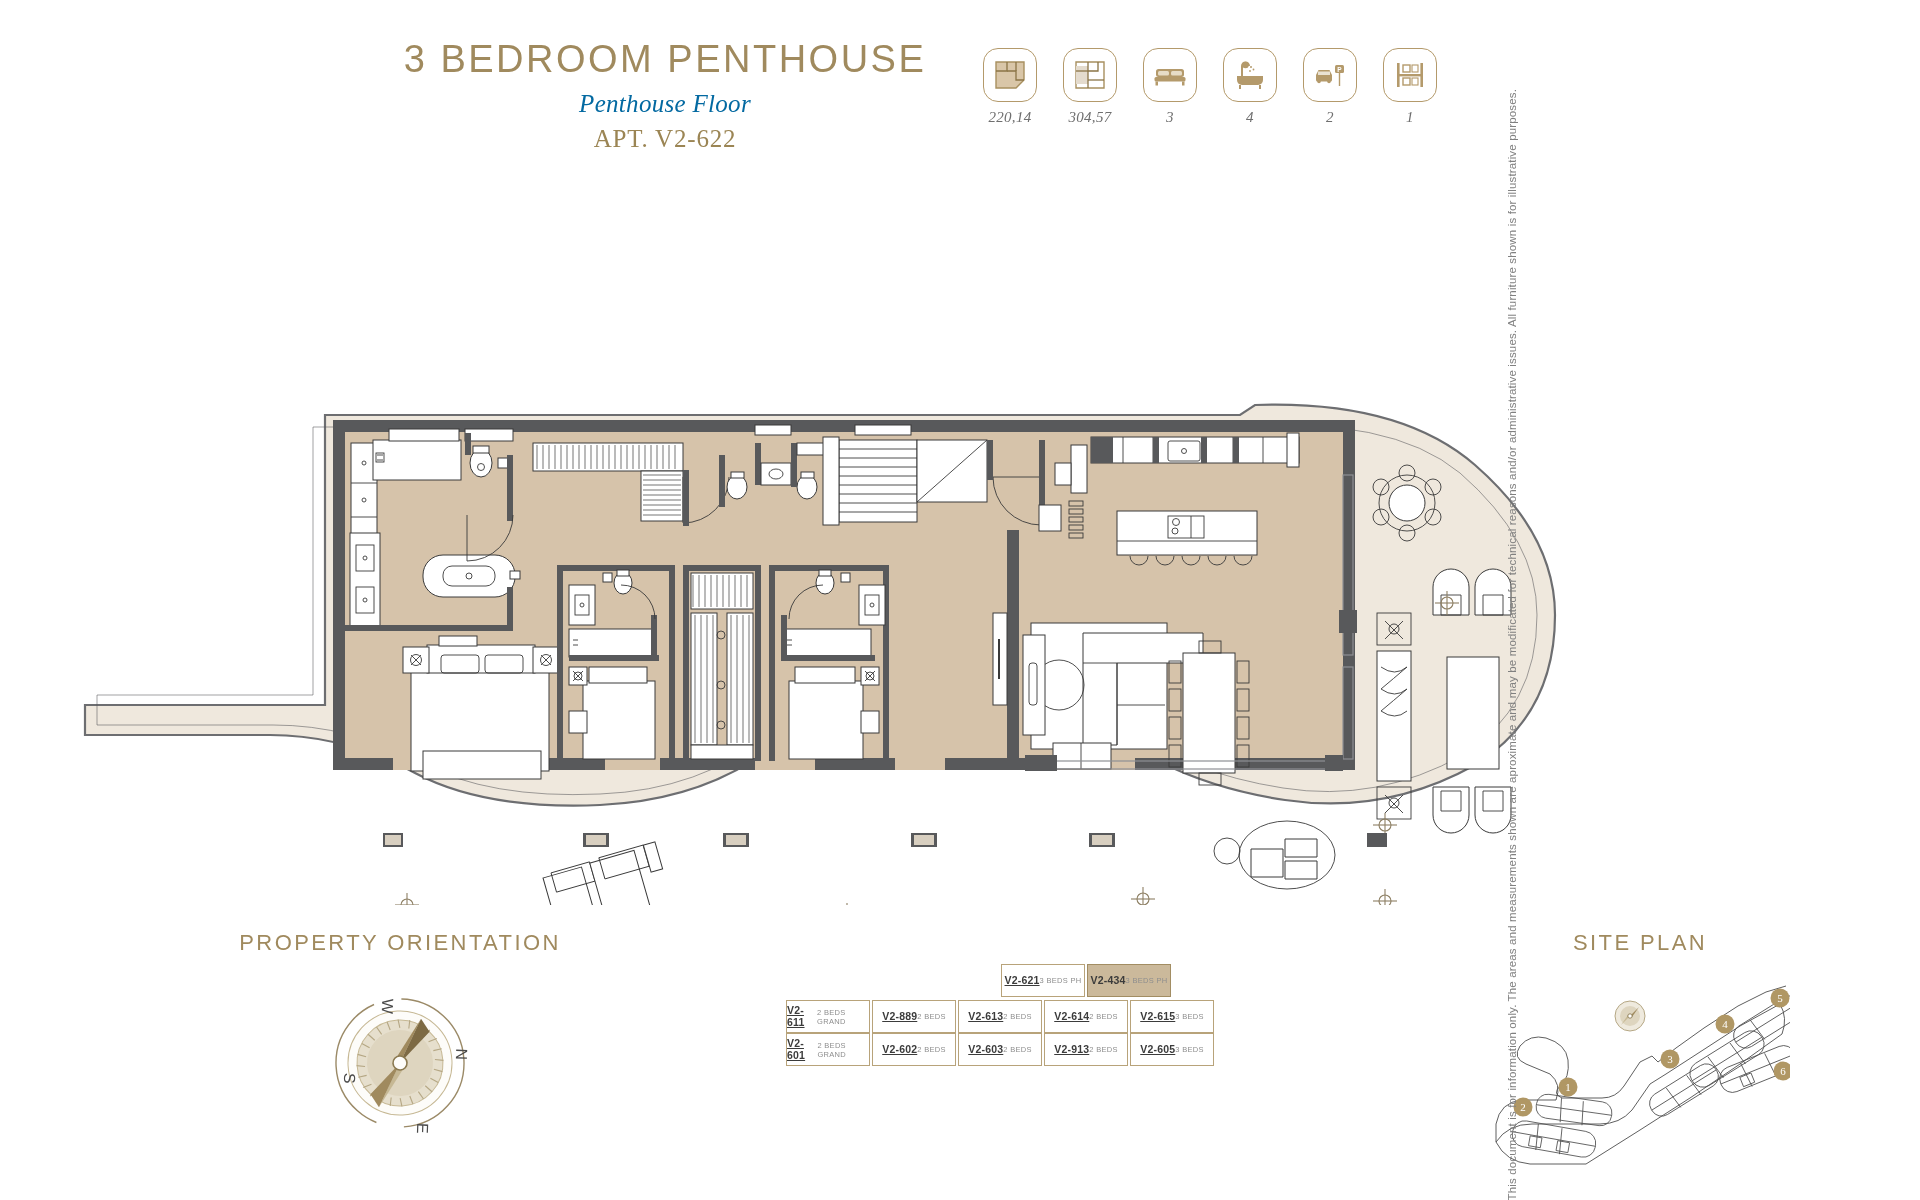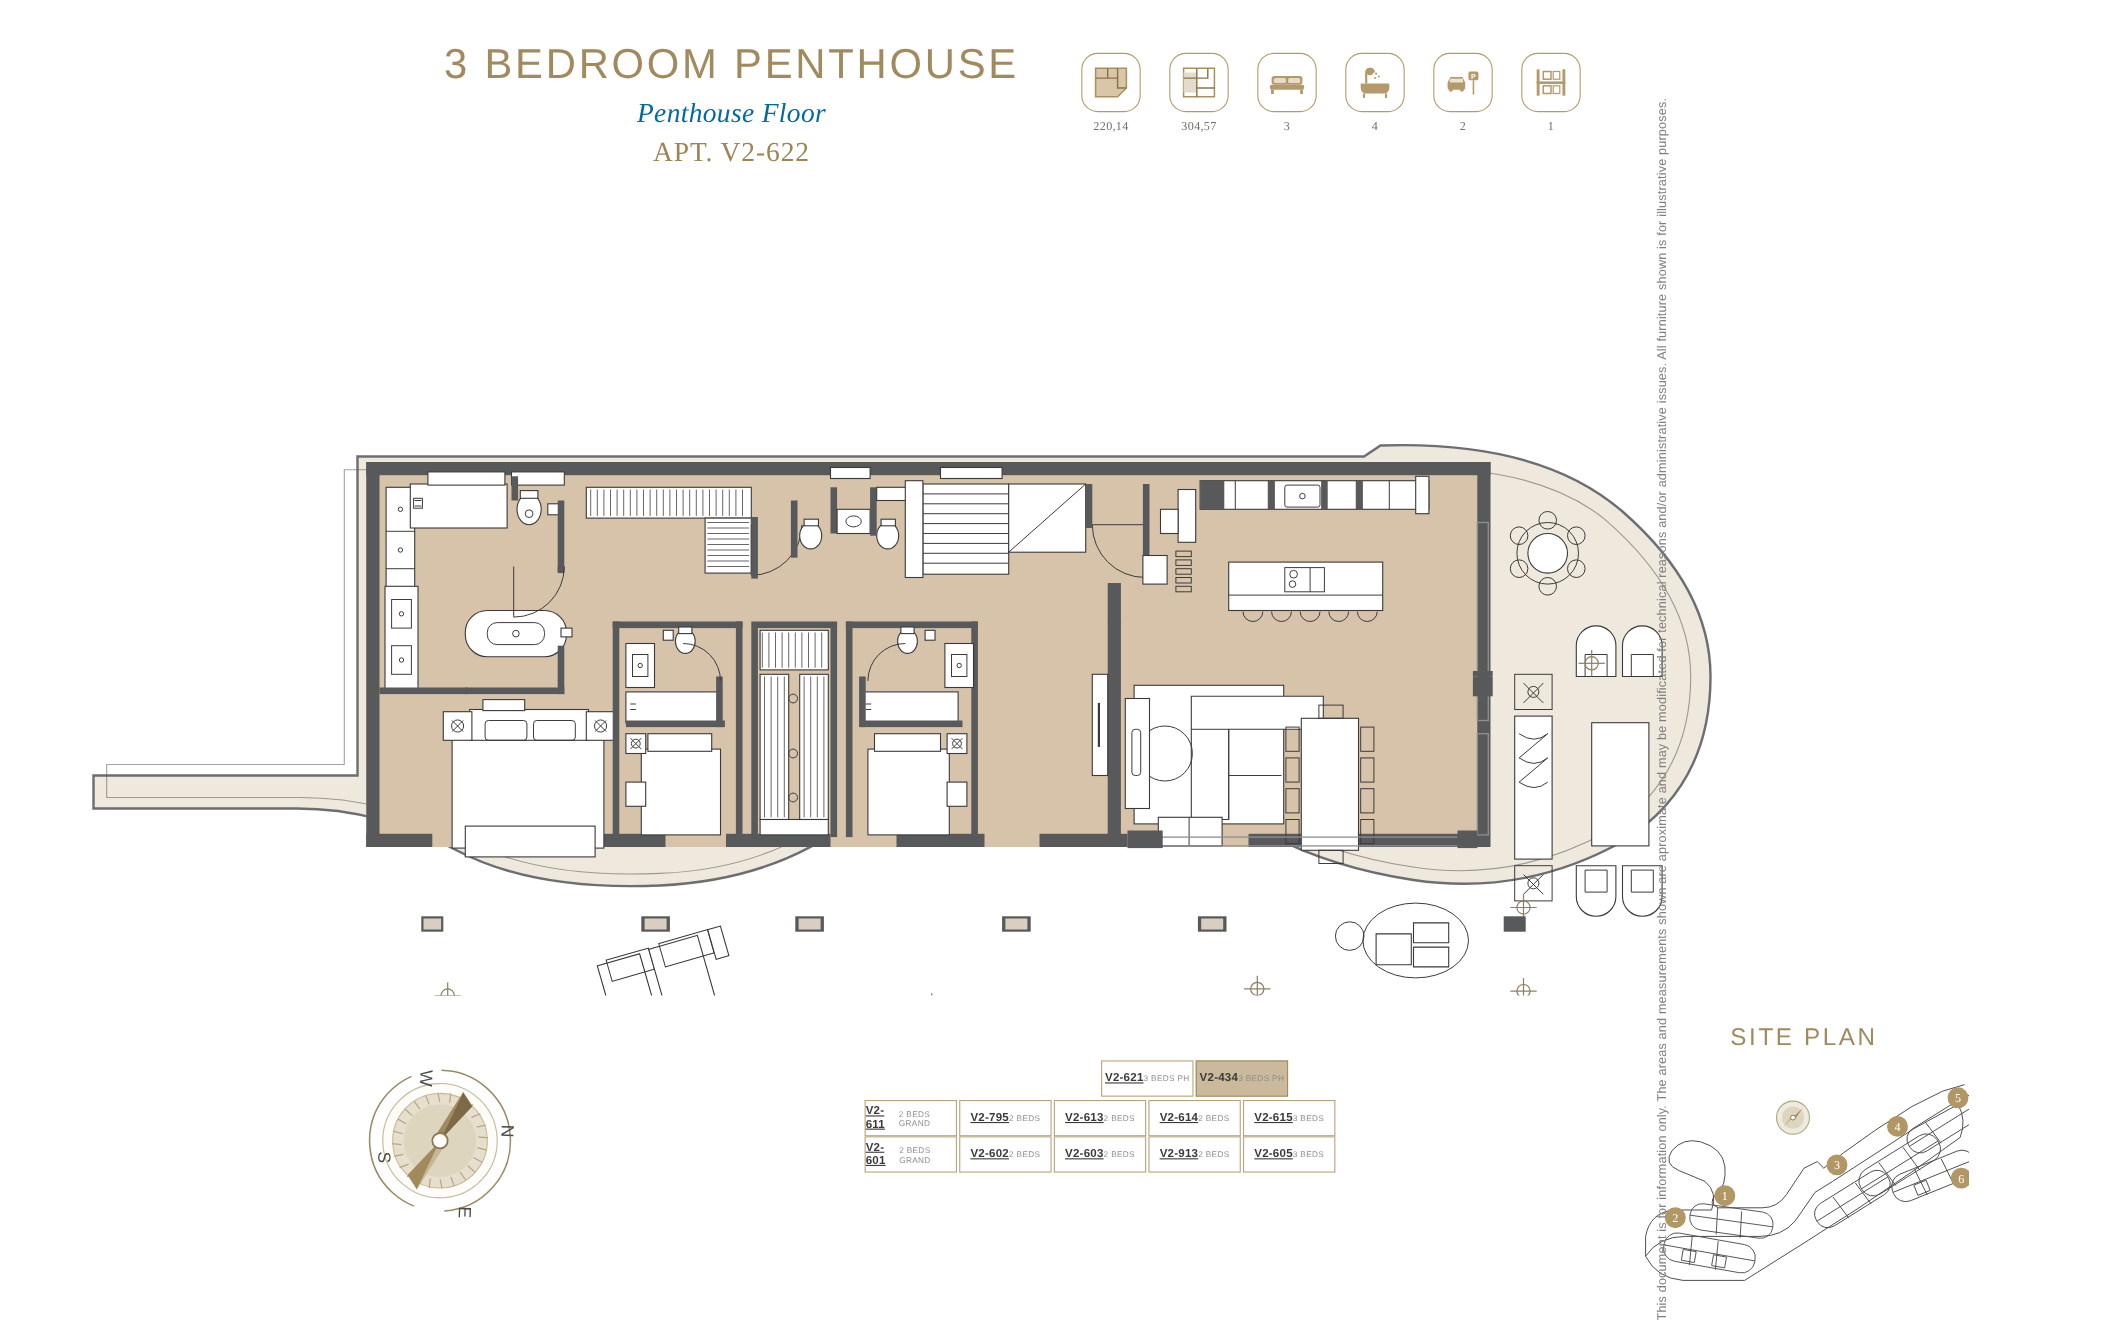--- a/index.html
+++ b/index.html
@@ -34,22 +34,22 @@
     position: absolute; right: 110px; top: 48px;
     display: flex; gap: 22px; align-items: flex-start;
   }
   .icon-cell { width: 58px; display: flex; flex-direction: column; align-items: center; }
   .icon-badge {
     width: 54px; height: 54px; border: 1.6px solid #b49a6b;
     border-radius: 15px; display: flex; align-items: center; justify-content: center;
     background: #fff;
   }
   .icon-label {
-    margin-top: 7px; font-family: "Liberation Serif", serif; 
-    font-size: 11px; color: #6f6f6f; letter-spacing: .3px; white-space: nowrap;
+    margin-top: 7px; font-family: "Liberation Serif", serif; font-style: italic;
+    font-size: 15px; color: #6f6f6f; letter-spacing: .3px; white-space: nowrap;
   }
 
   
   .disclaimer {
     position: absolute; right: 16px; top: 0; height: 1200px;
     display: flex; align-items: flex-end; justify-content: center; width: 40px;
   }
   .disclaimer span {
     writing-mode: vertical-rl; transform: rotate(180deg);
     font-size: 11.5px; color: #808080; letter-spacing: .15px;
@@ -666,20 +666,21 @@
           <rect x="1037" y="620" width="20" height="10" fill="#d8cfc0"></rect>
           <rect x="1312" y="618" width="20" height="14" fill="#58595b"></rect>
         </g>
       </g>
     </svg>
 
     <div class="watermark">www.          habitat.es</div>
   </div>
 
   <div class="orientation-block">
+    <div class="section-heading">Property Orientation</div>
     <div class="compass-holder">
       <svg width="150" height="150" viewBox="0 0 150 150">
         <g transform="rotate(-48 75 75)">
           <circle cx="75" cy="75" r="64" fill="none" stroke="#9b8a67" stroke-width="1.4" stroke-dasharray="150 28"></circle>
           <circle cx="75" cy="75" r="52" fill="#fdfcf9" stroke="#c6b894" stroke-width="1"></circle>
           <circle cx="75" cy="75" r="43" fill="#e6dfcd" stroke="#c6b894" stroke-width="1"></circle>
           <circle cx="75" cy="75" r="33" fill="#ded5bf" stroke="none"></circle>
           <g stroke="#b5a784" stroke-width="1.1">
             <line x1="75" y1="32" x2="75" y2="41"></line>
               <line x1="86" y1="33.5" x2="84" y2="42.2"></line>
@@ -736,21 +737,21 @@
           <div class="apt-desc">3 Beds PH</div>
         </div>
       </div>
 
       <div class="apt-row">
         <div class="apt-cell">
           <div class="apt-code">V2-611</div>
           <div class="apt-desc">2 Beds Grand</div>
         </div>
         <div class="apt-cell">
-          <div class="apt-code">V2-795</div>
+          <div class="apt-code">V2-889</div>
           <div class="apt-desc">2 Beds</div>
         </div>
         <div class="apt-cell">
           <div class="apt-code">V2-613</div>
           <div class="apt-desc">2 Beds</div>
         </div>
         <div class="apt-cell">
           <div class="apt-code">V2-614</div>
           <div class="apt-desc">2 Beds</div>
         </div>

